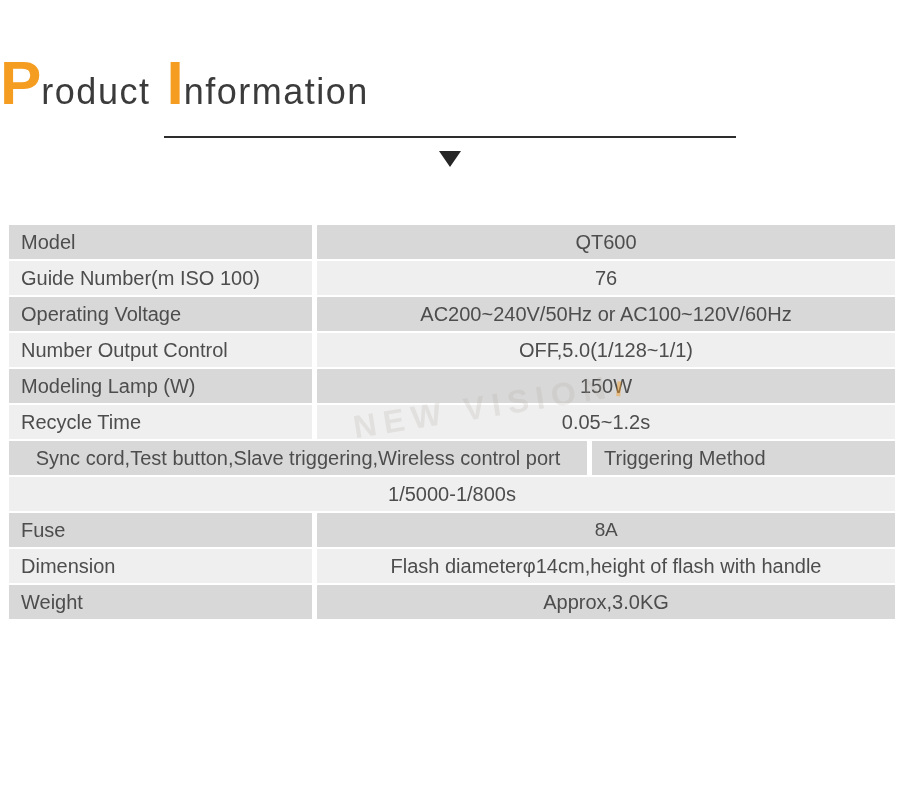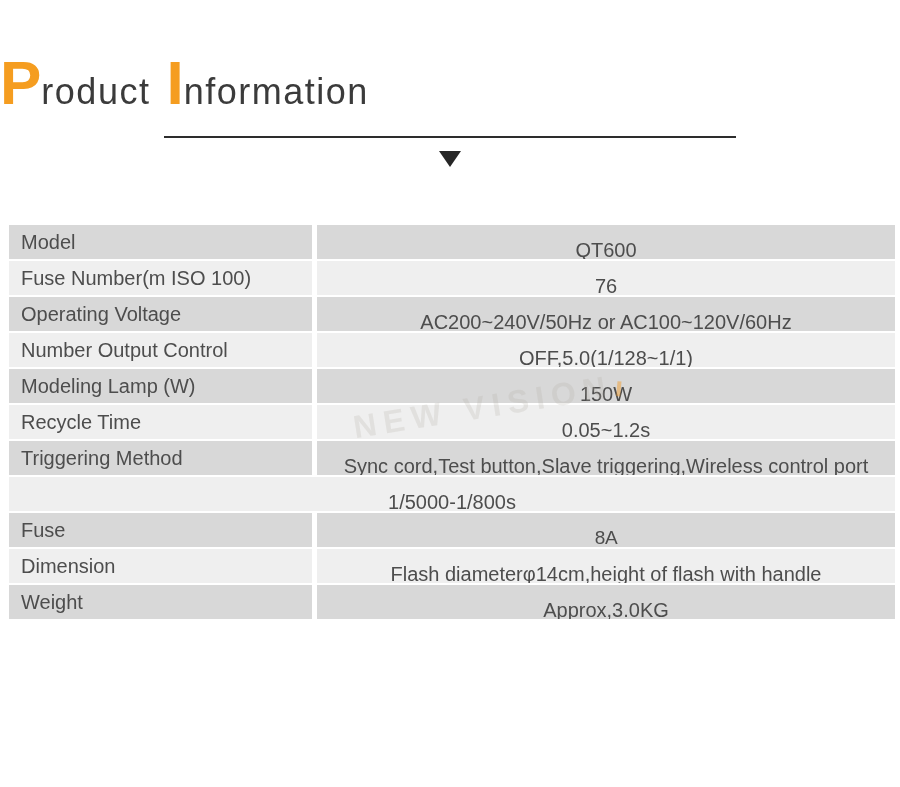--- a/index.html
+++ b/index.html
@@ -71,21 +71,21 @@
     white-space:pre-line;
   }
   .cell.label{
     width:303px;
     flex:0 0 303px;
     padding-left:12px;
   }
   .cell.value{
     flex:1;
     text-align:center;
-    padding:8px 4px;
+    padding:0 4px;
   }
   .spec-row:nth-child(odd) .cell{background:var(--row-dark);}
   .spec-row:nth-child(even) .cell{background:var(--row-light);}
 
   
   .spec-row:nth-child(9) .cell.value{
     font-size:19px;
     letter-spacing:-0.4px;
   }
   
@@ -128,42 +128,42 @@
 </div>
 
 <div class="watermark"><span>NEW VISION</span><span class="tick"></span></div>
 
 <div class="spec-table">
     <div class="spec-row">
       <div class="cell label">Model</div>
       <div class="cell value">QT600</div>
     </div>
     <div class="spec-row">
-      <div class="cell label">Fuse Number(m ISO 100)</div>
+      <div class="cell label">Guide Number(m ISO 100)</div>
       <div class="cell value">76</div>
     </div>
     <div class="spec-row">
       <div class="cell label">Operating Voltage</div>
       <div class="cell value">AC200~240V/50Hz or AC100~120V/60Hz</div>
     </div>
     <div class="spec-row">
       <div class="cell label">Number Output Control</div>
       <div class="cell value">OFF,5.0(1/128~1/1)</div>
     </div>
     <div class="spec-row">
       <div class="cell label">Modeling Lamp (W)</div>
       <div class="cell value">150W</div>
     </div>
     <div class="spec-row">
       <div class="cell label">Recycle Time</div>
       <div class="cell value">0.05~1.2s</div>
     </div>
     <div class="spec-row">
+      <div class="cell value">Sync cord,Test button,Slave triggering,Wireless control port</div>
       <div class="cell label">Triggering Method</div>
-      <div class="cell value">Sync cord,Test button,Slave triggering,Wireless control port</div>
     </div>
     <div class="spec-row">
       <div class="cell value">1/5000-1/800s</div>
     </div>
     <div class="spec-row">
       <div class="cell label">Fuse</div>
       <div class="cell value">8A</div>
     </div>
     <div class="spec-row">
       <div class="cell label">Dimension</div>

